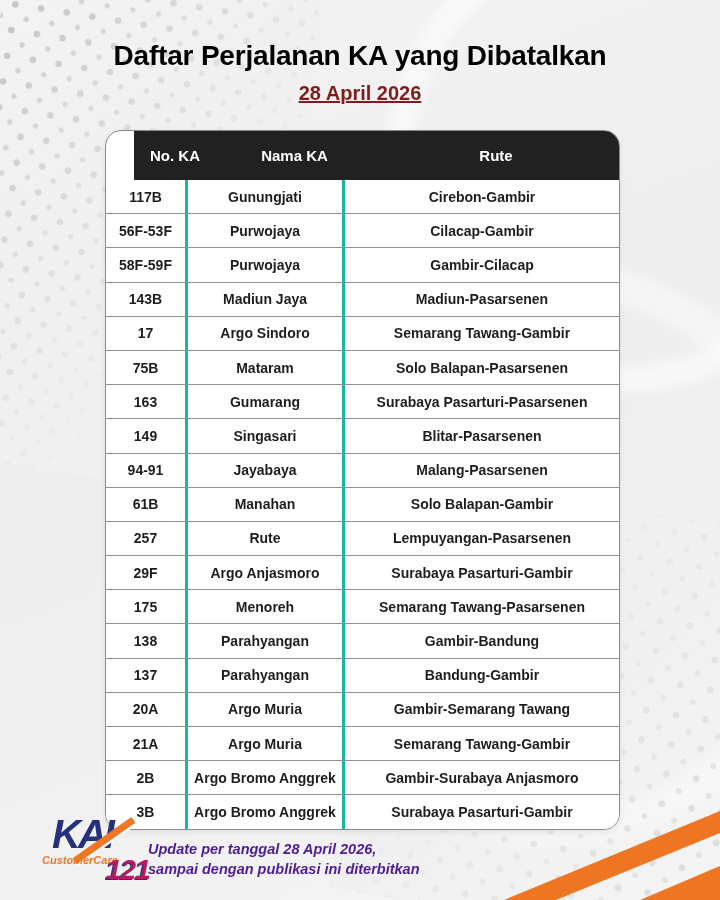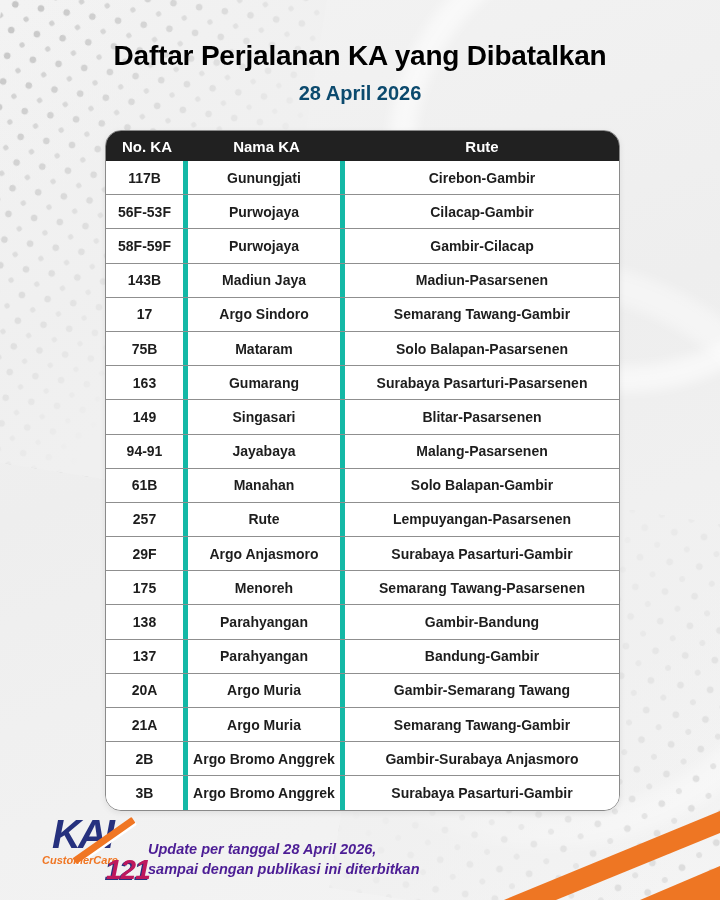--- a/index.html
+++ b/index.html
@@ -39,45 +39,45 @@
   }
   .swirl.s1{width:420px;height:420px;right:-140px;top:-80px;}
   .swirl.s2{width:520px;height:520px;right:-120px;top:260px;border-width:34px;border-color:rgba(255,255,255,.4);}
 
   .page-title{
     position:absolute;top:40px;left:0;width:100%;text-align:center;
     font-size:28px;font-weight:800;letter-spacing:-.2px;color:#000000;
   }
   .page-subtitle{
     position:absolute;top:82px;left:0;width:100%;text-align:center;
-    font-size:20px;font-weight:700;color:#0c4a6e;
+    font-size:20px;font-weight:700;color:#7f1d1d;text-decoration:underline;
   }
 
   .train-table{
     position:absolute;left:105px;top:130px;width:515px;
     background:#ffffff;border:1.5px solid #8a8a8a;border-radius:16px;
     overflow:hidden;box-sizing:border-box;
     box-shadow:0 2px 6px rgba(0,0,0,.08);
   }
   .thead{
     display:grid;grid-template-columns:82px 157px 1fr;
-    background:#212121;color:#ffffff;height:30px;align-items:center;
+    background:#212121;color:#ffffff;height:49px;align-items:center;margin-left:28px;
   }
   .thead .th{text-align:center;font-size:15px;font-weight:700;}
   .row{
     display:grid;grid-template-columns:82px 157px 1fr;
     height:33.2px;align-items:stretch;border-top:1px solid #8f8f8f;
     background:#ffffff;
   }
   .row:first-child{border-top:none;}
   .cell{
     display:flex;align-items:center;justify-content:center;
     font-size:14px;font-weight:700;color:#1d1d1d;text-align:center;
   }
-  .cell.no,.cell.nama{border-right:5px solid #14b8a6;}
+  .cell.no,.cell.nama{border-right:3px solid #14b8a6;}
 
   
   .kai-logo{position:absolute;left:42px;top:816px;width:112px;height:70px;}
   .kai-word{
     position:absolute;left:10px;top:-4px;
     font-size:40px;font-weight:800;font-style:italic;
     color:#26317e;letter-spacing:-3px;
   }
   .kai-slash{
     position:absolute;left:26px;top:21px;width:72px;height:7px;

